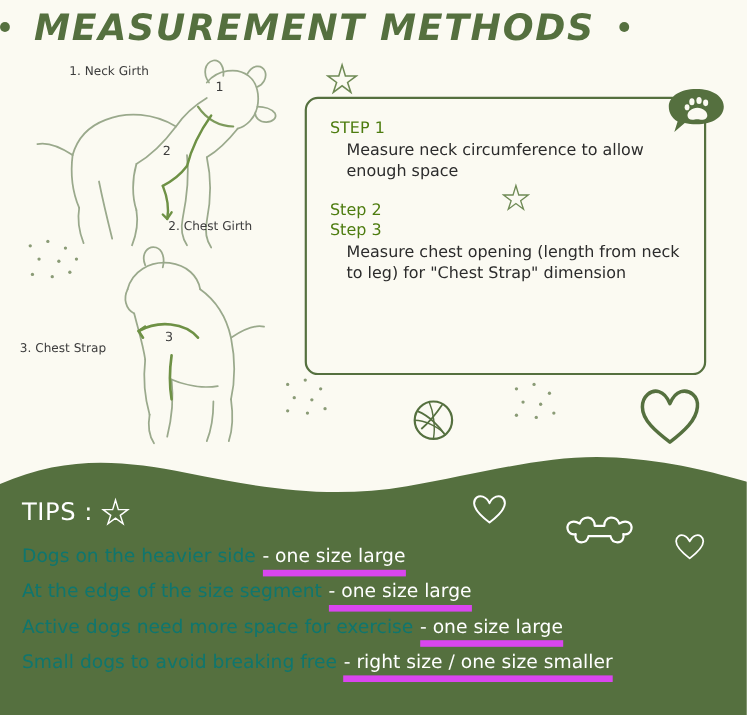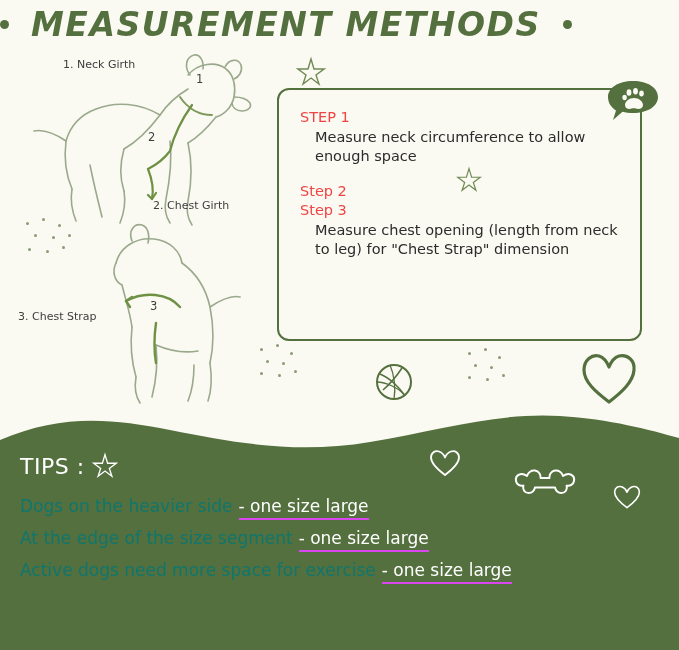--- a/index.html
+++ b/index.html
@@ -83,21 +83,21 @@
     border: 2px solid #55703f;
     border-radius: 12px;
     background: transparent;
     box-sizing: border-box;
   }
   .step-inner {
     padding: 18px 20px 0 21px;
   }
   .step-title {
     font-size: 14.5px;
-    color: #ef4444;
+    color: #4d7c0f;
     line-height: 1.35;
   }
   .step-body {
     font-size: 14.5px;
     color: #2c2c2c;
     line-height: 1.35;
     margin-bottom: 15px;
     margin-left: 15px;
   }
 
@@ -144,21 +144,21 @@
   .tip-row {
     font-size: 17px;
     color: #ffffff;
     line-height: 1;
     margin-bottom: 15px;
     white-space: nowrap;
   }
   .tip-text { color: #0f766e; }
   .tip-answer {
     color: #ffffff;
-    border-bottom: 2px solid #d946ef;
+    border-bottom: 6px solid #d946ef;
     padding-bottom: 2px;
     margin-left: 6px;
   }
 
   
   .dots { position: absolute; }
   .dot {
     position: absolute;
     width: 3px;
     height: 3px;
@@ -355,15 +355,18 @@
   <div class="tips-list">
     <div class="tip-row">
       <span class="tip-text">Dogs on the heavier side</span><span class="tip-answer">- one size large</span>
     </div>
     <div class="tip-row">
       <span class="tip-text">At the edge of the size segment</span><span class="tip-answer">- one size large </span>
     </div>
     <div class="tip-row">
       <span class="tip-text">Active dogs need more space for exercise</span><span class="tip-answer">- one size large</span>
     </div>
+    <div class="tip-row">
+      <span class="tip-text">Small dogs to avoid breaking free</span><span class="tip-answer">- right size / one size smaller</span>
+    </div>
   </div>
 
 </div>
 
 </body></html>

